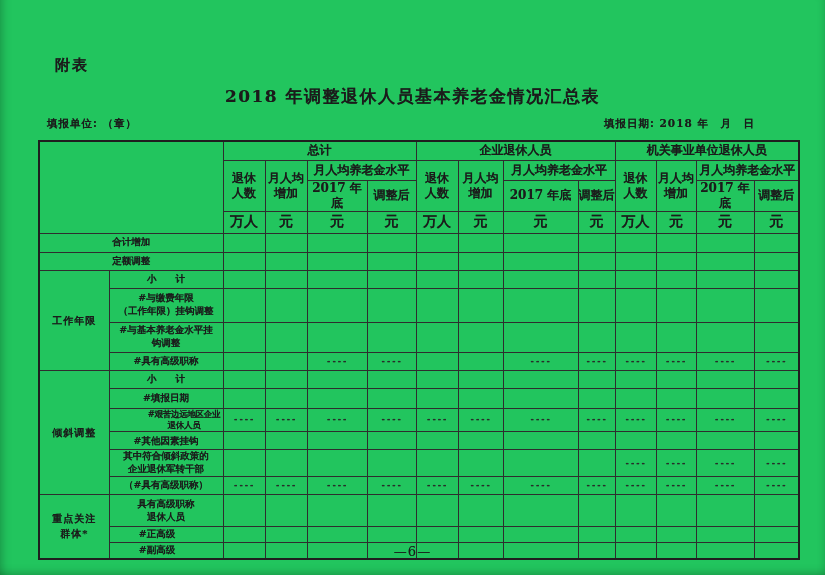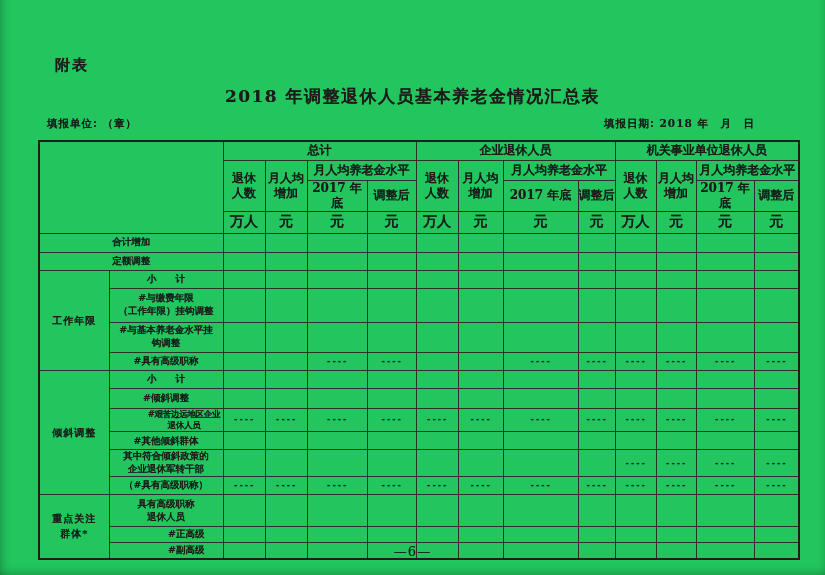--- a/index.html
+++ b/index.html
@@ -20,21 +20,21 @@
   table.main{position:absolute;left:38px;top:140px;width:760px;
              border-collapse:collapse;table-layout:fixed;
              border:2px solid #1f1f1f;}
   td{border:1px solid #2e2e2e;padding:0;text-align:center;vertical-align:middle;
      overflow:hidden;font-weight:bold;}
   td.hd{font-size:12px;white-space:pre-line;line-height:1.25;}
   td.un{font-size:14px;}
   td.lbl{font-size:9.5px;white-space:pre-line;line-height:1.35;}
   td.tight{font-size:8.5px;letter-spacing:-.3px;padding-left:36px;}
   td.grp{font-size:10px;white-space:pre-line;line-height:1.5;letter-spacing:1px;}
-  td.right{text-align:right;padding-right:18px;margin-left:40px;}
+  td.right{text-align:center;padding-right:18px;margin-left:40px;}
   td.dc{font-size:8px;letter-spacing:.5px;color:#2a2a2a;font-family:"DejaVu Sans Mono","Liberation Mono",monospace;}
   td.blank{border-bottom:1px solid #2e2e2e;}
   .pageno{position:absolute;left:0;right:0;top:544px;text-align:center;font-size:13px;letter-spacing:1px;}
   .doc-text{text-shadow:0 0 .4px rgba(20,20,20,.55);}
 </style>
 </head>
 <body>
 
 <div class="sheet doc-text">
 
@@ -211,21 +211,21 @@
           <td class="dc"></td>
           <td class="dc"></td>
           <td class="dc"></td>
           <td class="dc"></td>
           <td class="dc"></td>
           <td class="dc"></td>
           <td class="dc"></td>
           <td class="dc"></td>
     </tr>
     <tr style="height:20px">
-      <td class="lbl">#倾斜调整</td>
+      <td class="lbl">#填报日期</td>
       <td class="dc"></td>
           <td class="dc"></td>
           <td class="dc"></td>
           <td class="dc"></td>
           <td class="dc"></td>
           <td class="dc"></td>
           <td class="dc"></td>
           <td class="dc"></td>
           <td class="dc"></td>
           <td class="dc"></td>
@@ -241,21 +241,21 @@
           <td class="dc">----</td>
           <td class="dc">----</td>
           <td class="dc">----</td>
           <td class="dc">----</td>
           <td class="dc">----</td>
           <td class="dc">----</td>
           <td class="dc">----</td>
           <td class="dc">----</td>
     </tr>
     <tr style="height:18px">
-      <td class="lbl">#其他倾斜群体</td>
+      <td class="lbl">#其他因素挂钩</td>
       <td class="dc"></td>
           <td class="dc"></td>
           <td class="dc"></td>
           <td class="dc"></td>
           <td class="dc"></td>
           <td class="dc"></td>
           <td class="dc"></td>
           <td class="dc"></td>
           <td class="dc"></td>
           <td class="dc"></td>

